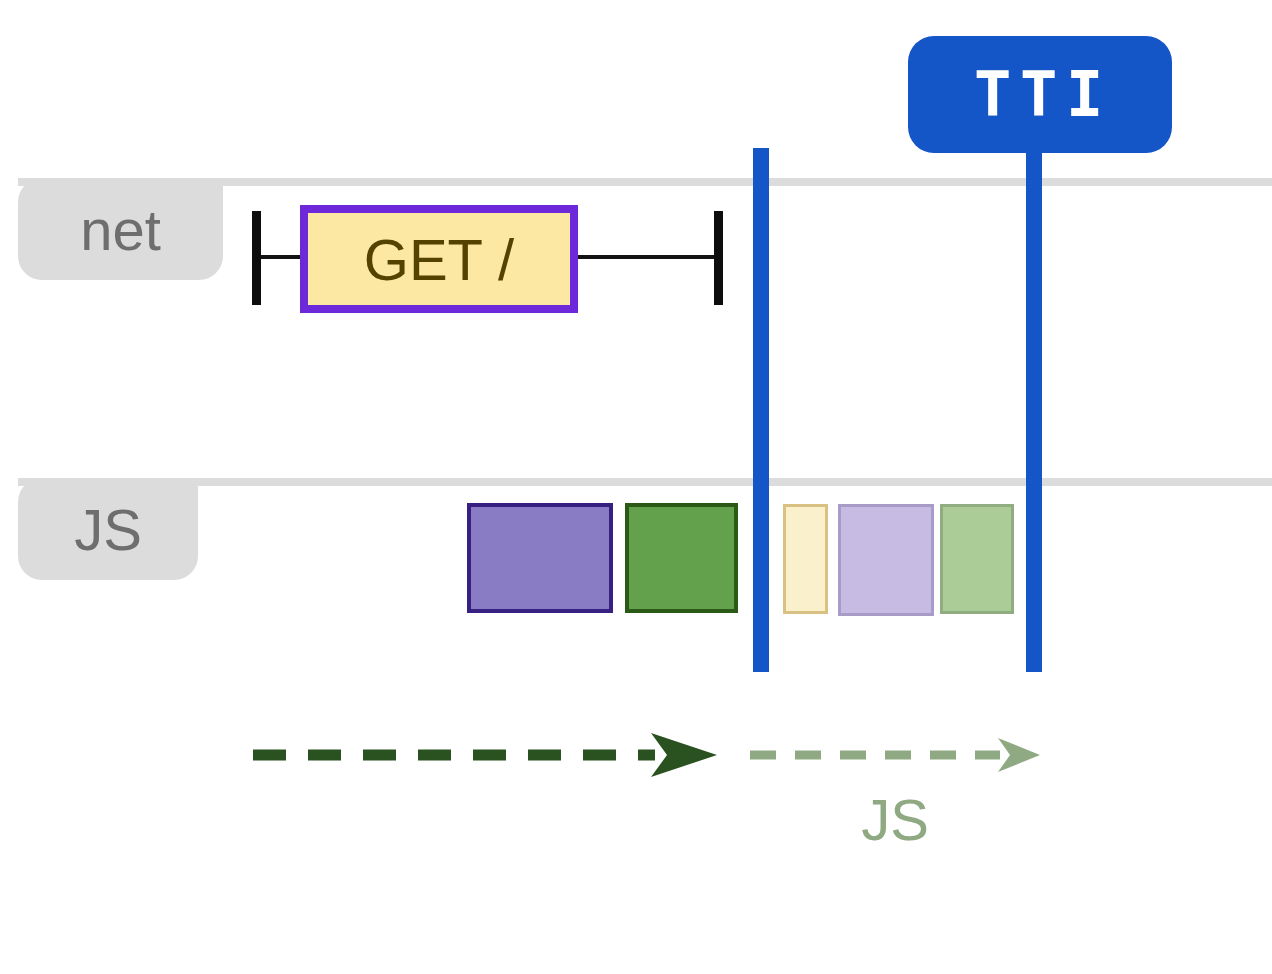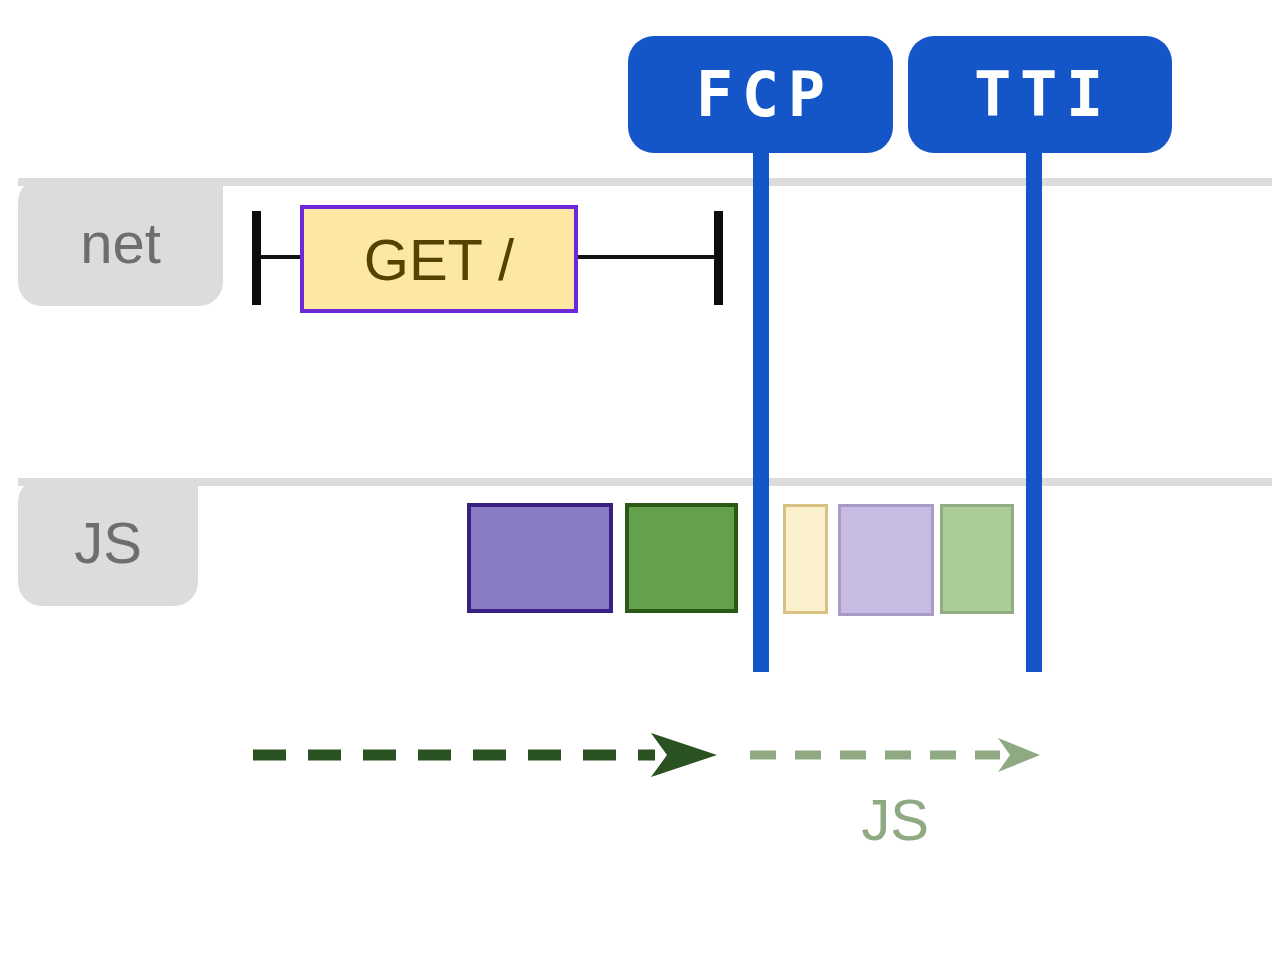--- a/index.html
+++ b/index.html
@@ -20,21 +20,21 @@
   
   .lane-line {
     left: 18px;
     width: 1254px;
     height: 8px;
     background: #dcdcdc;
     z-index: 1;
   }
   .lane-tab {
     left: 18px;
-    height: 128px;
+    height: 102px;
     background: #dcdcdc;
     border-radius: 24px 0 24px 24px;
     color: #6e6e6e;
     font-size: 58px;
     display: flex;
     align-items: center;
     justify-content: center;
     z-index: 2;
   }
 
@@ -49,21 +49,21 @@
     height: 4px;
     background: #131313;
     z-index: 2;
   }
   .get-box {
     left: 300px;
     top: 205px;
     width: 278px;
     height: 108px;
     background: #fce7a3;
-    border: 4px solid #6d28d9;
+    border: 8px solid #6d28d9;
     box-sizing: border-box;
     display: flex;
     align-items: center;
     justify-content: center;
     font-size: 58px;
     color: #544200;
     z-index: 4;
   }
 
   
@@ -152,23 +152,20 @@
 
   <div class="abs task task-purple"></div>
   <div class="abs task task-green"></div>
   <div class="abs task task-pyellow"></div>
   <div class="abs task task-ppurple"></div>
   <div class="abs task task-pgreen"></div>
 
   <div class="abs stem stem-fcp"></div>
   <div class="abs stem stem-tti"></div>
 
-  <div class="abs badge badge-fcp">
-    <span>FCP</span>
-  </div>
   <div class="abs badge badge-tti">
     <span>TTI</span>
   </div>
 
   <svg class="abs arrow-svg" style="left:253px; top:733px;" width="466" height="44">
     <line x1="0" y1="22" x2="402" y2="22" stroke="#2a5220" stroke-width="11" stroke-dasharray="33 22"></line>
     <polygon points="398,0 464,22 398,44 414,22" fill="#2a5220"></polygon>
   </svg>
 
   <svg class="abs arrow-svg" style="left:750px; top:737px;" width="292" height="36">

